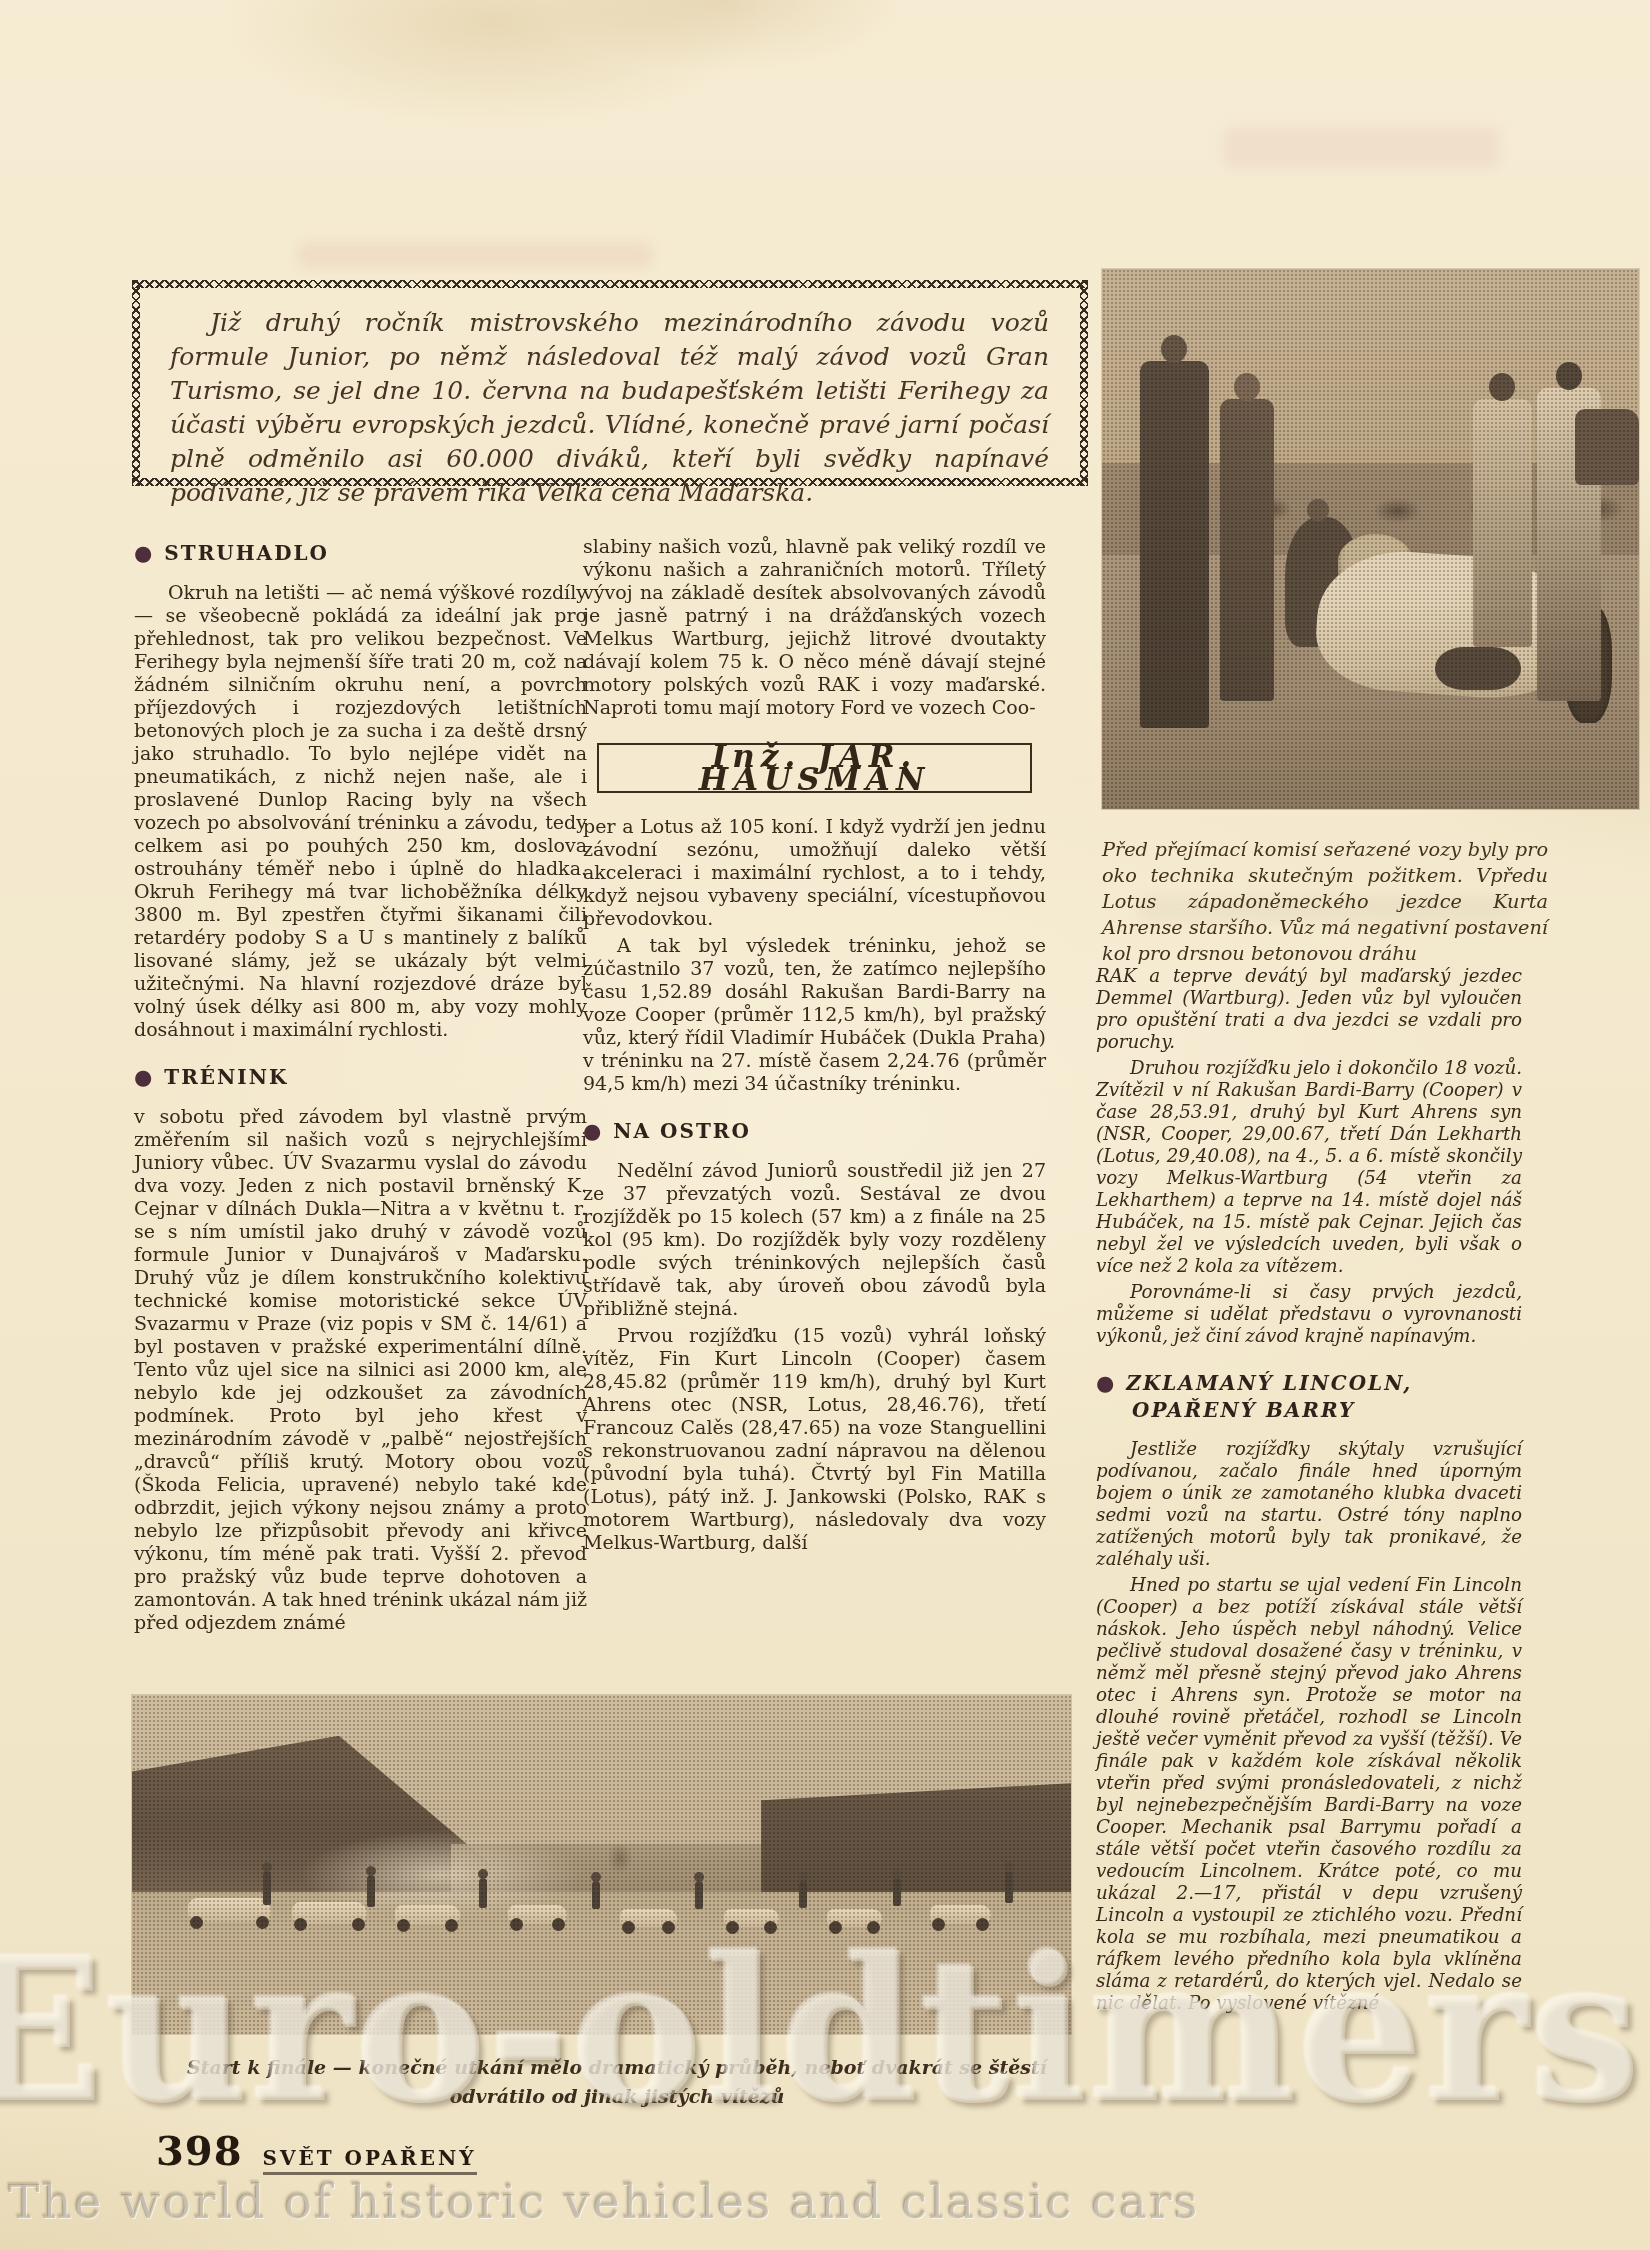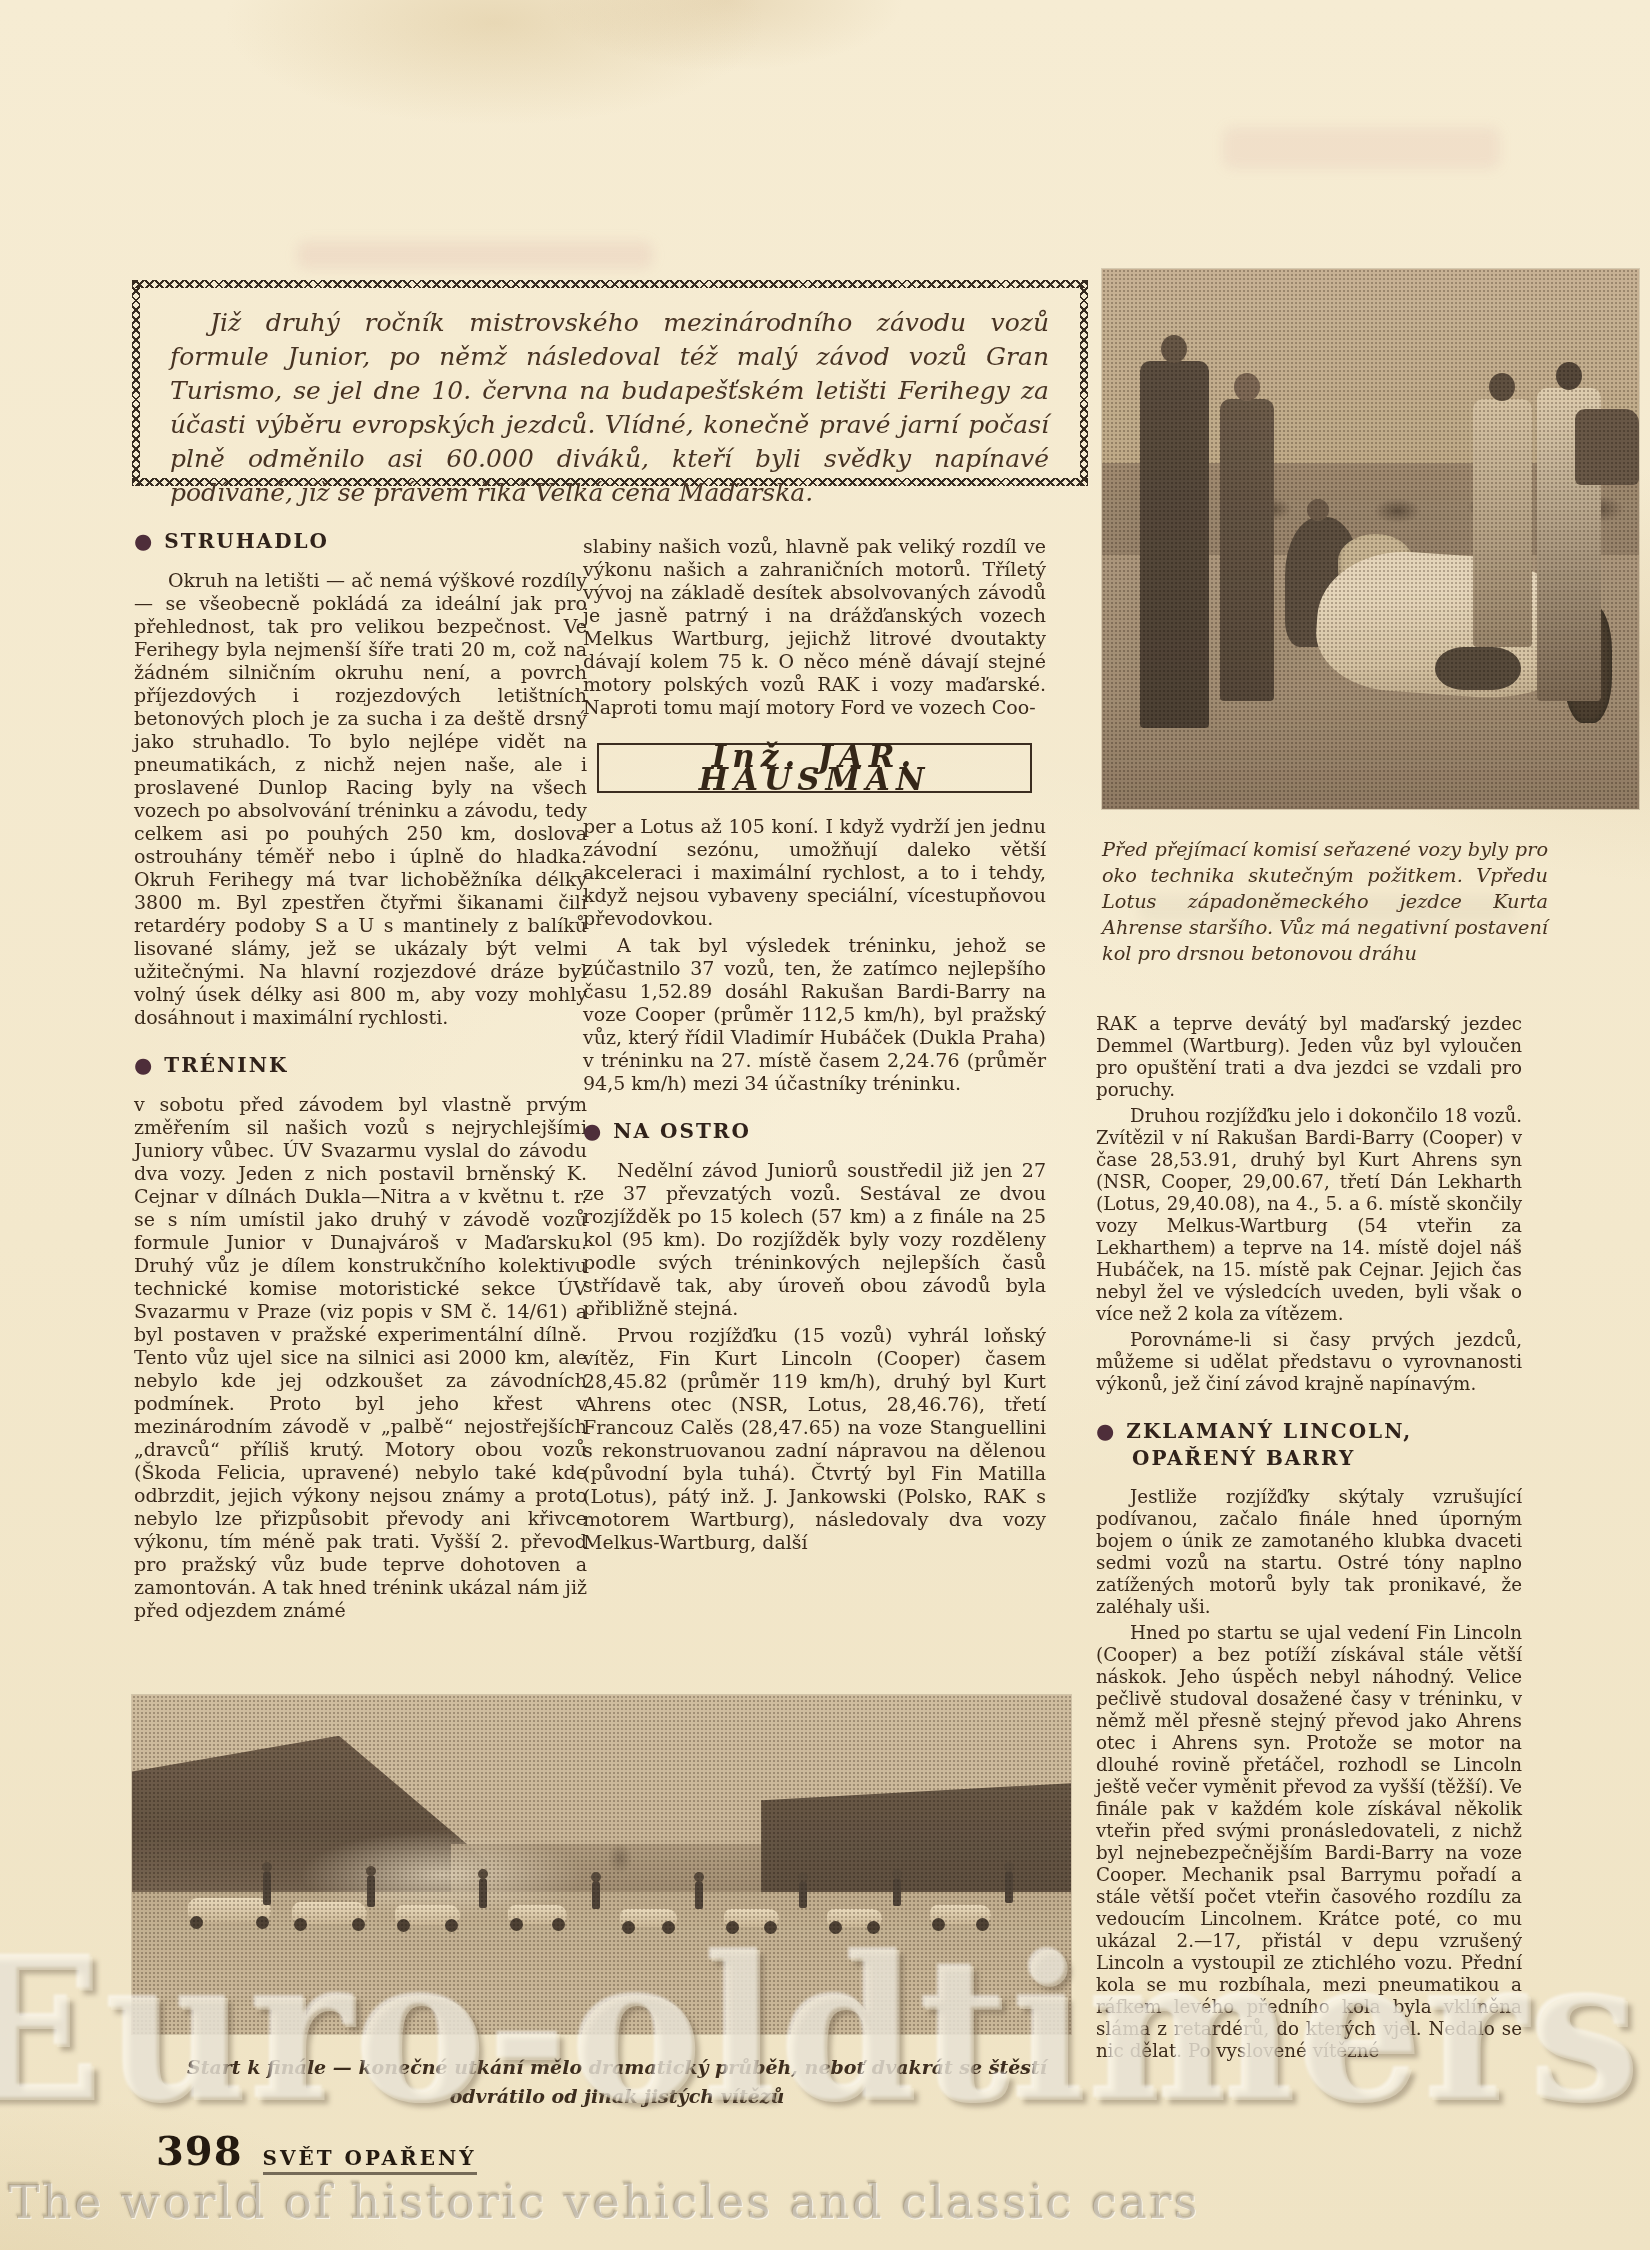--- a/index.html
+++ b/index.html
@@ -35,26 +35,26 @@
   .zzl{top:0;bottom:0;left:0;width:8px;}
   .zzr{top:0;bottom:0;right:0;width:8px;}
   #introtext{position:absolute;left:38px;top:26px;width:879px;
     font-style:italic;font-size:25px;line-height:34px;text-align:justify;
     text-indent:40px;color:#473323;}
 
   
   .col{text-align:justify;font-size:19px;line-height:23px;color:#3a291b;}
   #col1{left:134px;top:523px;width:453px;}
   #col2{left:583px;top:535px;width:463px;}
-  #col3{left:1096px;top:1013px;width:426px;font-size:18.3px;line-height:22px;}
+  #col3{left:1096px;top:965px;width:426px;font-size:18.3px;line-height:22px;font-style:italic;}
   .col p{margin:0 0 4px 0;}
   .col p.ind{text-indent:34px;}
   .sec-h{font-weight:bold;font-size:20px;letter-spacing:2px;color:#30221a;
     margin:22px 0 14px 0;padding-left:36px;text-indent:-36px;text-align:left;line-height:27px;}
-  .sec-h:first-child{margin-top:4px;}
+  .sec-h:first-child{margin-top:16px;}
   .bullet{color:#4e2e3a;font-size:21px;letter-spacing:0;margin-right:12px;}
 
   
   #authorbox{margin:24px 14px 22px 14px;border:2px solid #3b2d20;
     padding:0 8px;text-align:center;font-weight:bold;font-style:italic;
     font-size:31px;letter-spacing:6px;color:#352718;}
 
   
   .photo{overflow:hidden;box-shadow:0 0 0 1px rgba(120,100,75,.25);}
   .ht{position:absolute;inset:0;

